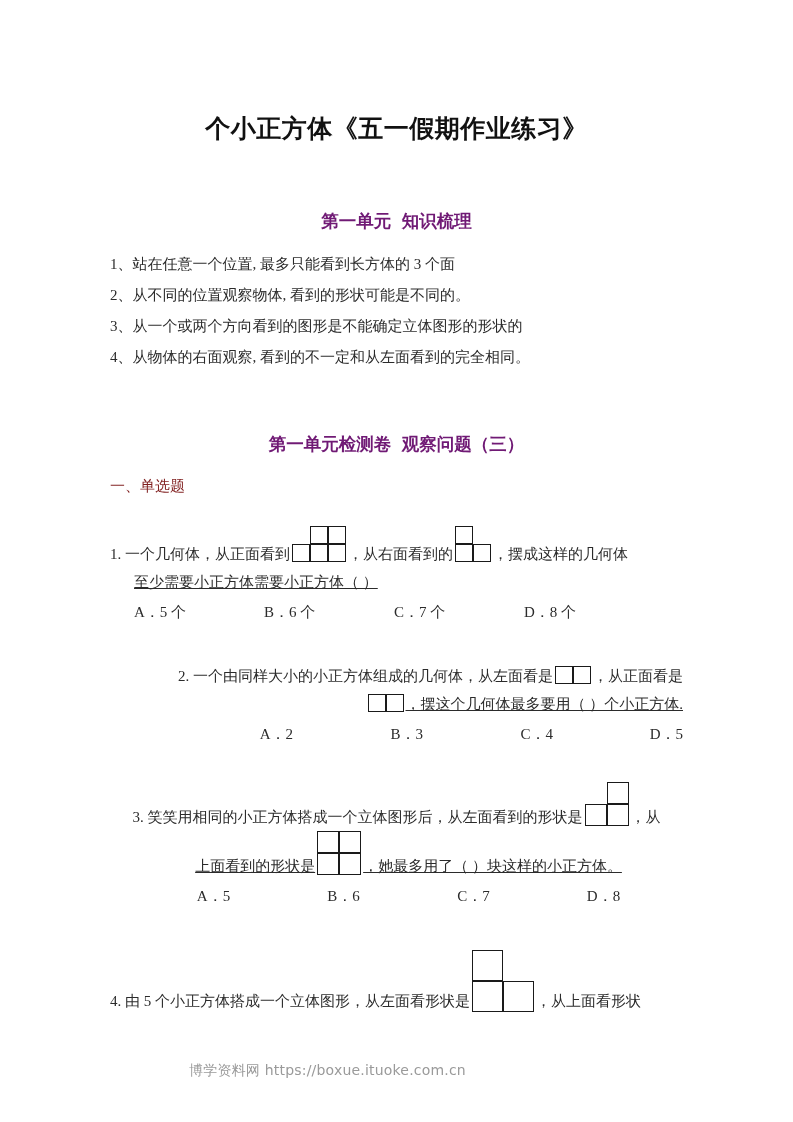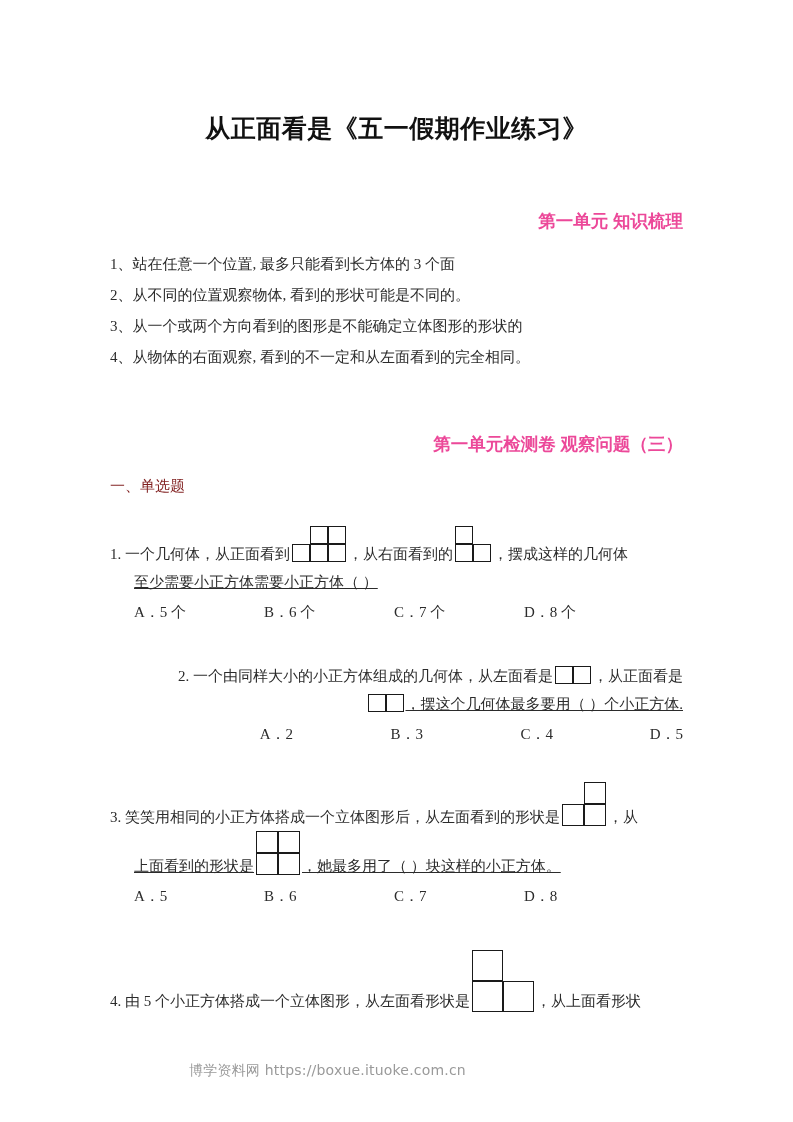--- a/index.html
+++ b/index.html
@@ -31,25 +31,25 @@
     padding-top: 112px;
     text-align: center;
     font-family: "DejaVu Sans", "Liberation Sans", sans-serif;
     font-size: 25px;
     font-weight: 700;
     letter-spacing: 0.5px;
     color: #111;
   }
 
   .section-title {
-    text-align: right;
-    font-family: Liberation Sans, sans-serif;
+    text-align: center;
+    font-family: Liberation Mono, monospace;
     font-size: 17.5px;
     font-weight: 700;
-    color: #ec4899;
+    color: #701a75;
   }
   .section-title-1 { margin: 0; padding-top: 64px; }
   .section-title-2 { margin: 0; padding-top: 59px; }
 
   
   .knowledge-list {
     margin: 0;
     padding: 0;
     list-style: none;
   }
@@ -75,21 +75,21 @@
   }
   .q-line {
     line-height: 28px;
     white-space: nowrap;
     display: block;
   }
   .q-indent { padding-left: 24px; text-decoration: underline; }
 
   .q1 { margin-top: 30px; }
   .q2 { margin-top: 36px; text-align: right; }
-  .q3 { margin-top: 34px; }
+  .q3 { margin-top: 34px; text-align: center; }
   .q4 { margin-top: 40px; }
 
   .opt-row {
     display: block;
     white-space: nowrap;
     line-height: 28px;
     padding-left: 24px;
     margin-top: 2px;
   }
   .opt {
@@ -124,21 +124,21 @@
     font-size: 14px;
     color: #9a9a9a;
     letter-spacing: 0.2px;
   }
 </style>
 </head>
 <body>
 
 <div class="page">
 
-  <h1 class="doc-title">从正面看是《五一假期作业练习》</h1>
+  <h1 class="doc-title">个小正方体《五一假期作业练习》</h1>
 
   <h2 class="section-title section-title-1">第一单元  知识梳理</h2>
 
   <ul class="knowledge-list">
     <li class="knowledge-item">1、站在任意一个位置, 最多只能看到长方体的 3 个面</li>
     <li class="knowledge-item">2、从不同的位置观察物体, 看到的形状可能是不同的。</li>
     <li class="knowledge-item">3、从一个或两个方向看到的图形是不能确定立体图形的形状的</li>
     <li class="knowledge-item">4、从物体的右面观察, 看到的不一定和从左面看到的完全相同。</li>
   </ul>
 

